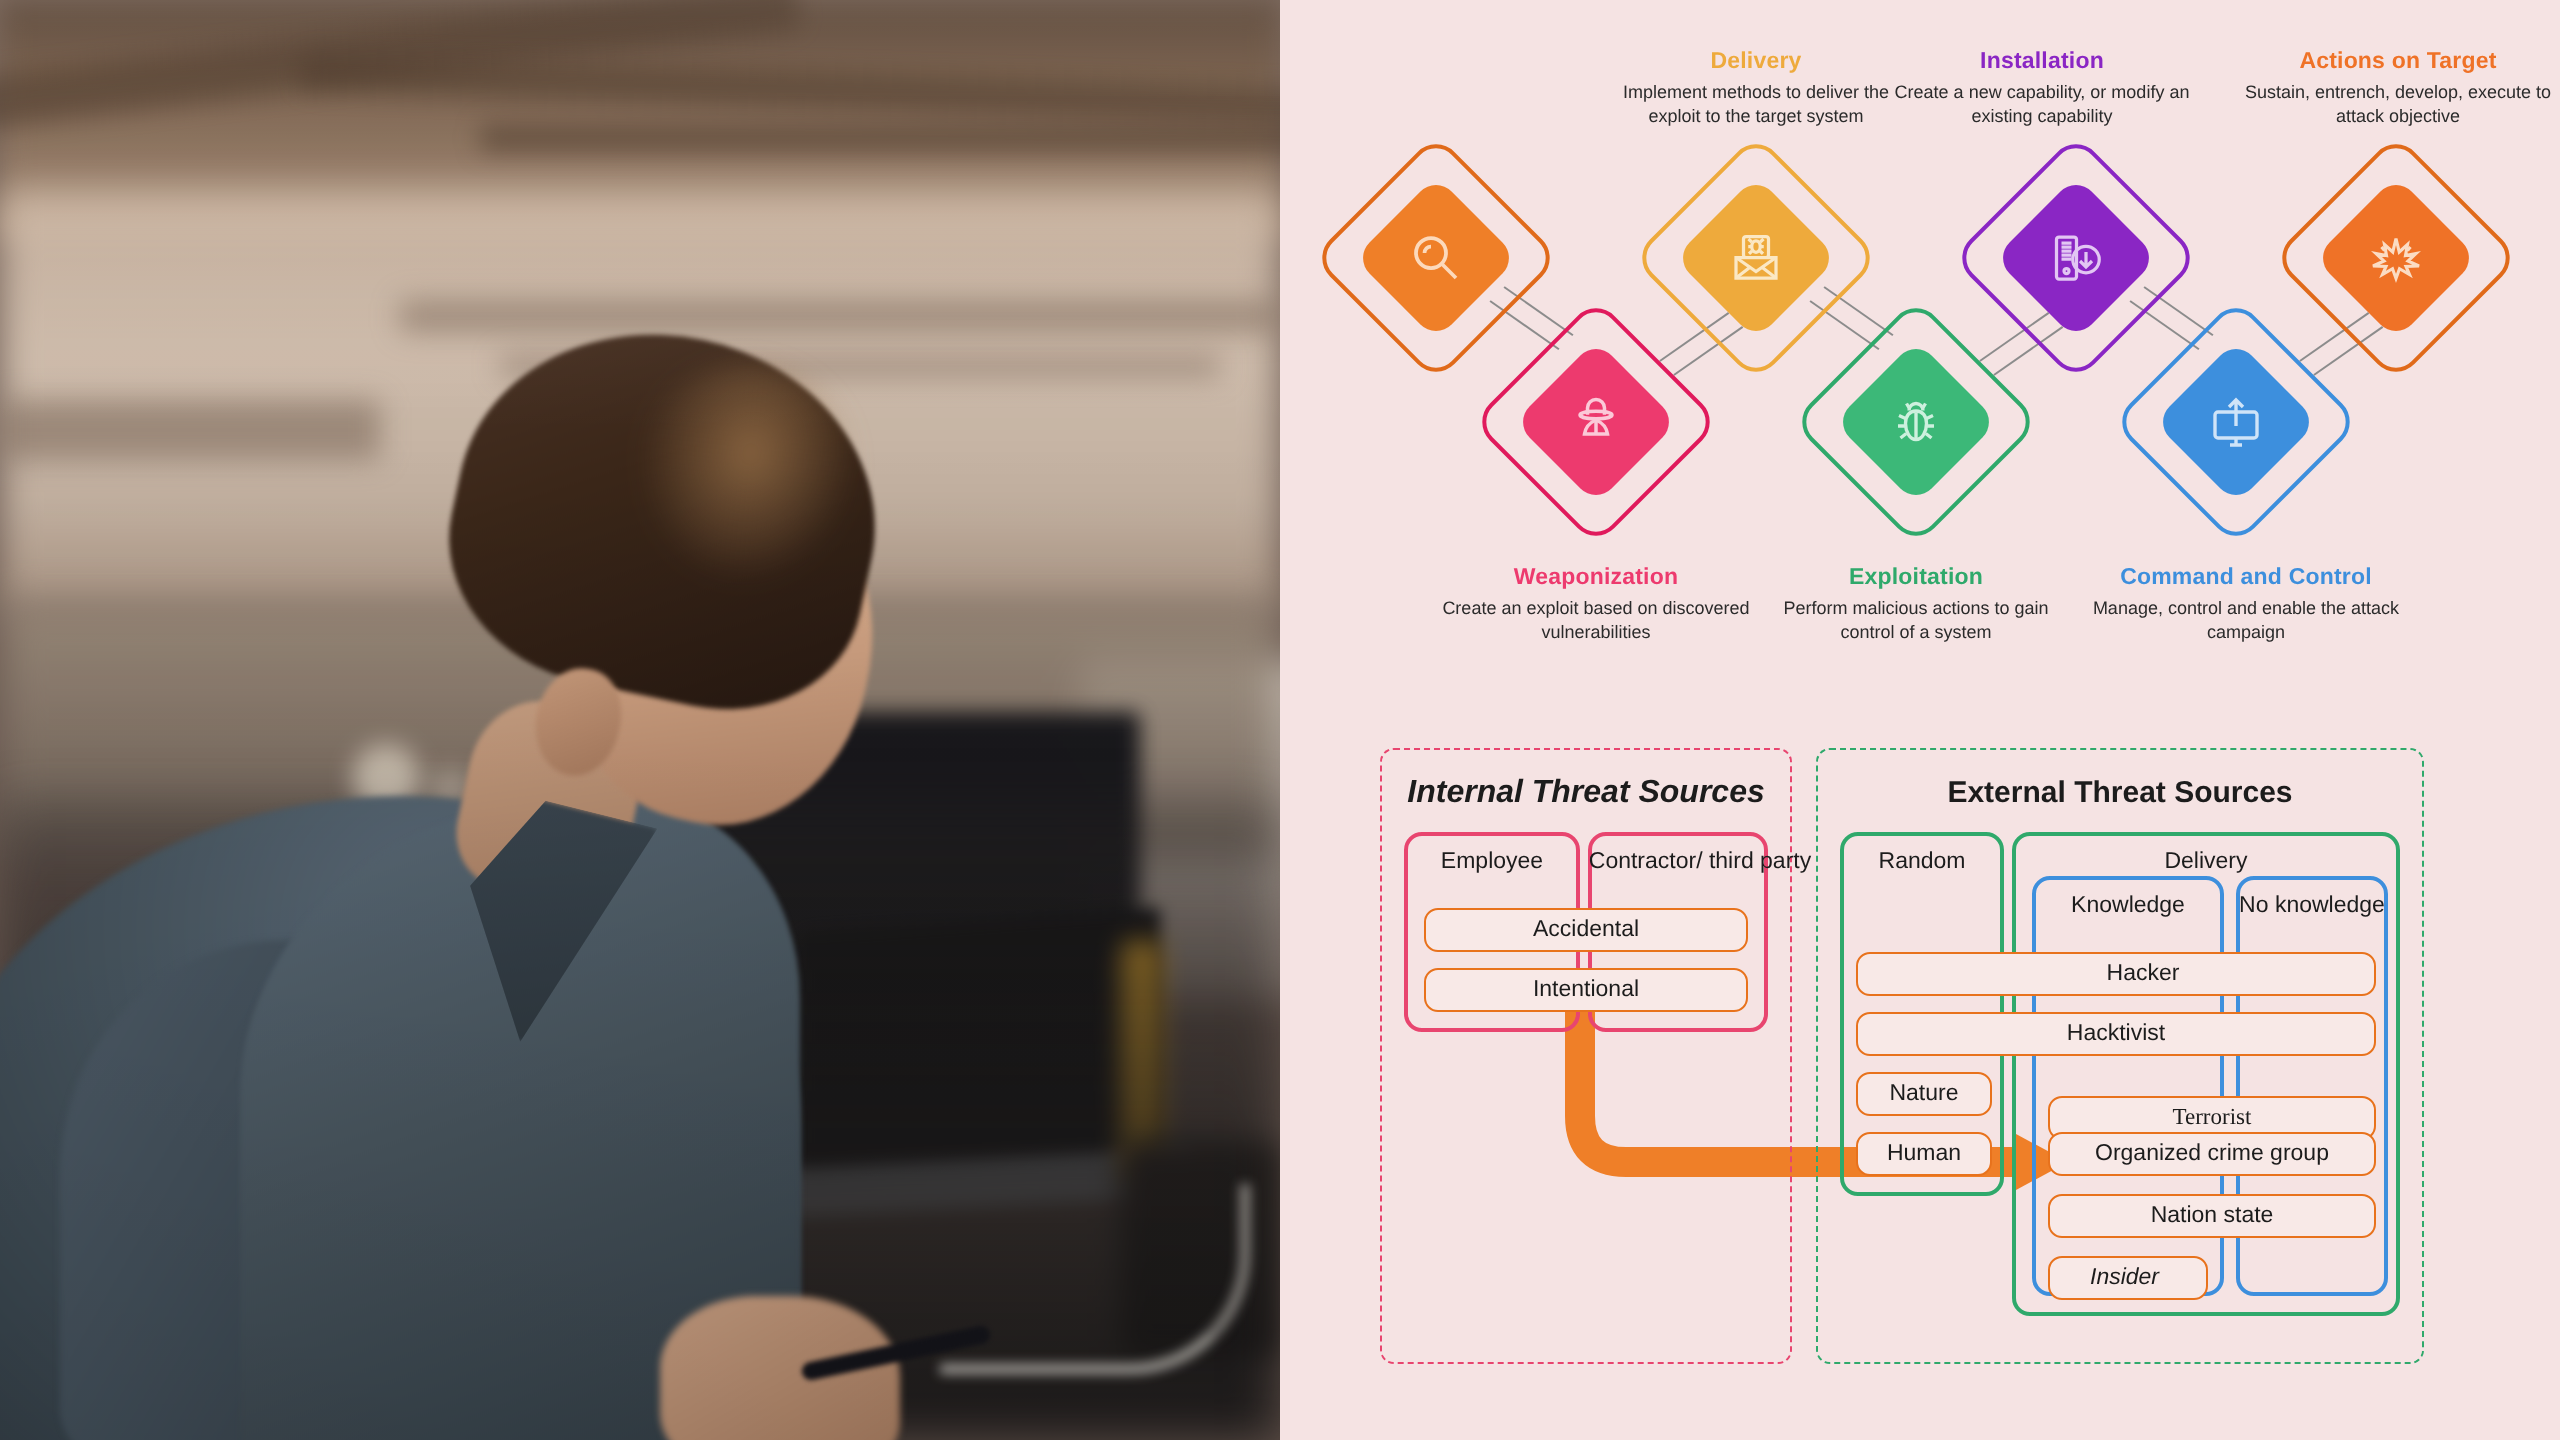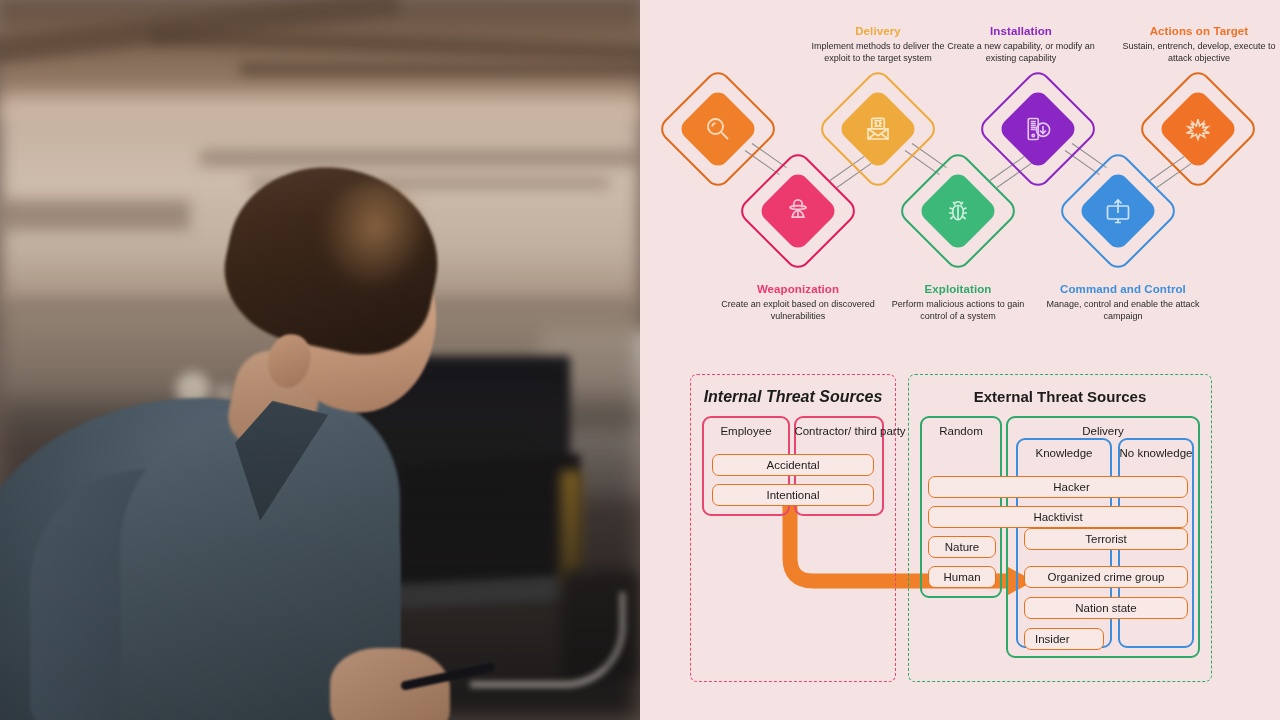--- a/index.html
+++ b/index.html
@@ -193,21 +193,21 @@
   }
   .grplabel{
     position:absolute;text-align:center;font-size:11.5px;color:#1c1c1c;
   }
   .pill{
     position:absolute;border:1.9px solid #e8721c;border-radius:7px;
     background:#f8e9e7;box-sizing:border-box;
     display:flex;align-items:center;justify-content:center;
     font-size:11.5px;color:#1c1c1c;
   }
-  .pill.left-align{justify-content:flex-start;padding-left:10px;}
+  .pill.left-align{justify-content:flex-start;padding-left:20px;font-style:italic;}
   .arrow-svg{position:absolute;left:0;top:0;width:640px;height:320px;pointer-events:none;}
 </style>
 </head>
 <body>
 
 <div class="page">
 
   <div class="photo">
     <div class="ph-bg"></div>
     <div class="ph-ceiling"></div>
@@ -388,20 +388,20 @@
 
       <div class="solidbox" style="left:478px;top:70px;width:76px;height:210px;border-color:#3d8fdd;"></div>
       <div class="grplabel" style="left:478px;top:79px;width:76px;line-height:13.5px;">No knowledge</div>
 
       <div class="pill" style="left:288px;top:168px;width:68px;height:22px;">Nature</div>
       <div class="pill" style="left:288px;top:198px;width:68px;height:22px;">Human</div>
 
       <div class="pill" style="left:288px;top:108px;width:260px;height:22px;padding-left:27px;">Hacker</div>
       <div class="pill" style="left:288px;top:138px;width:260px;height:22px;">Hacktivist</div>
 
-      <div class="pill" style="left:384px;top:160px;width:164px;height:22px;">Terrorist</div>
+      <div class="pill" style="left:384px;top:180px;width:164px;height:22px;font-family:Liberation Serif, serif;">Terrorist</div>
       <div class="pill" style="left:384px;top:198px;width:164px;height:22px;">Organized crime group</div>
       <div class="pill" style="left:384px;top:229px;width:164px;height:22px;">Nation state</div>
       <div class="pill left-align" style="left:384px;top:260px;width:80px;height:22px;">Insider</div>
     </div>
 
   </div>
 </div>
 
 </body></html>

